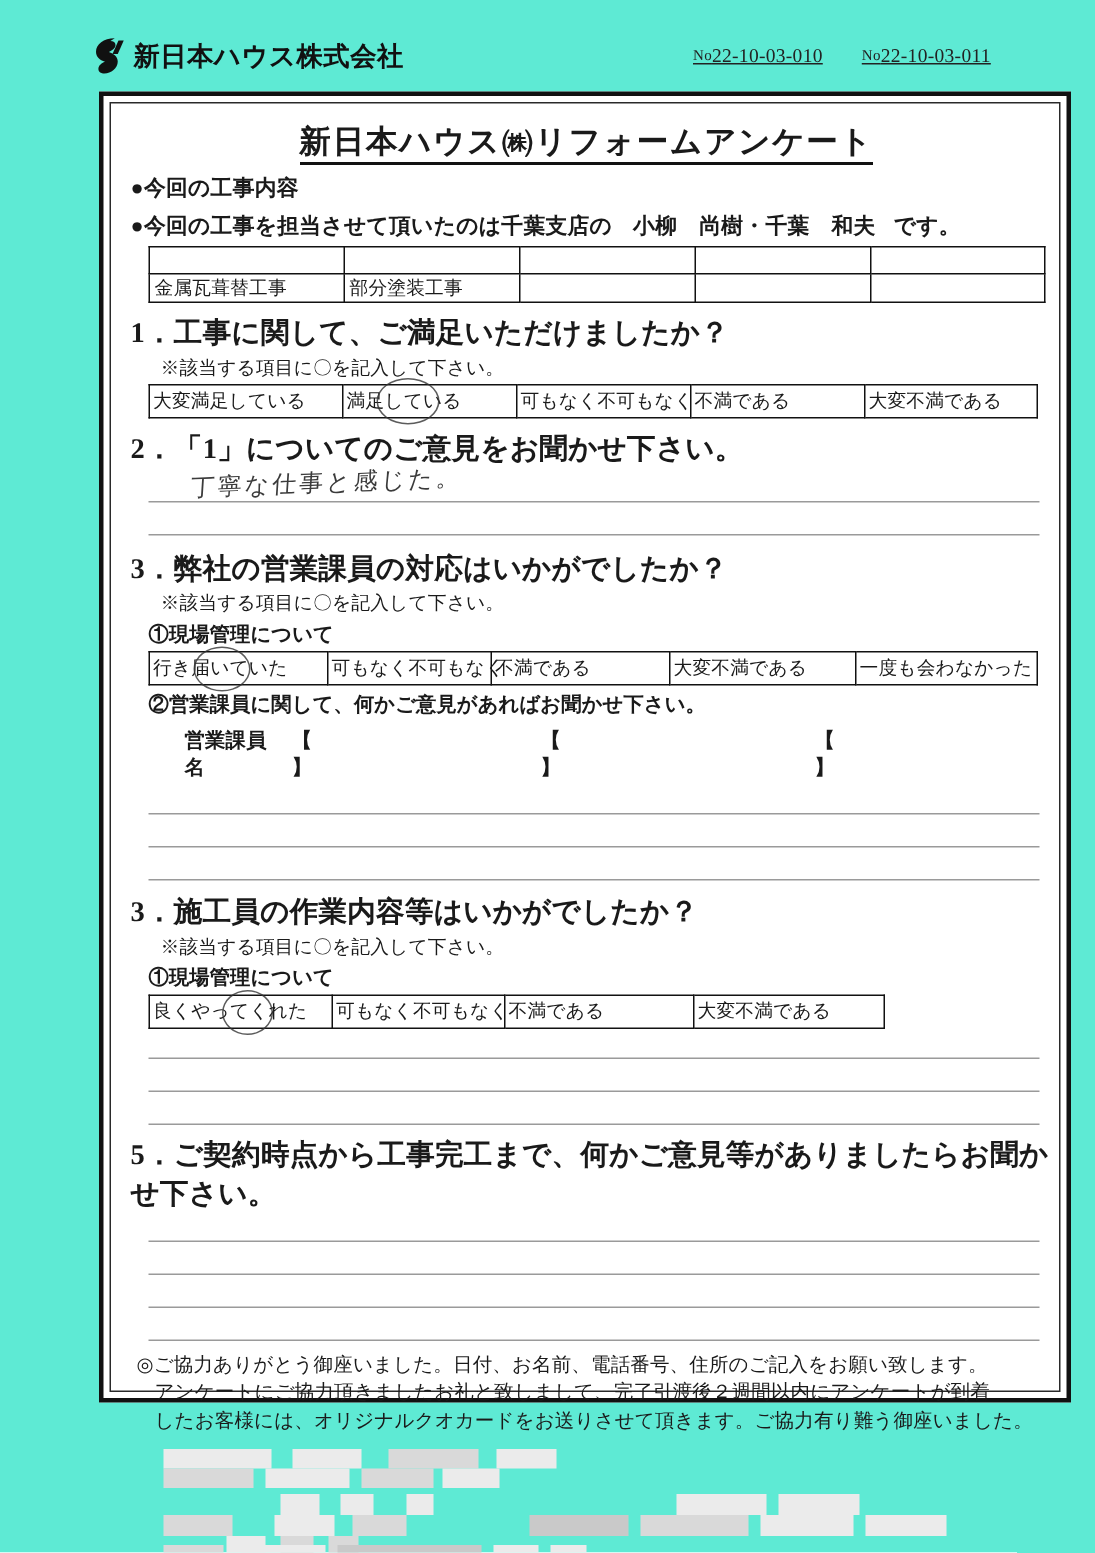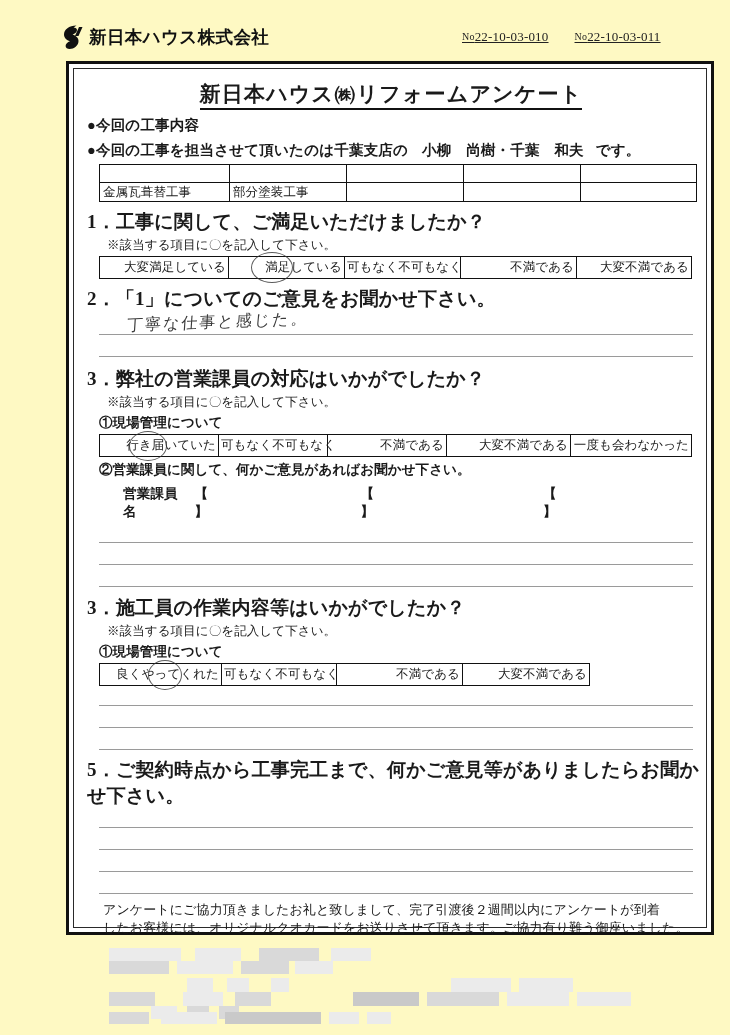--- a/index.html
+++ b/index.html
@@ -13,21 +13,21 @@
     font-family: "Liberation Serif", "DejaVu Serif", serif;
     color: #1a1a1a;
     position: relative;
     overflow: hidden;
   }
 
   
   .page {
     position: absolute;
     inset: 0;
-    background: #fef9c3;
+    background: #5eead4;
   }
 
   
   .masthead {
     position: absolute;
     top: 24px;
     left: 62px;
     right: 14px;
     height: 34px;
   }
@@ -127,21 +127,21 @@
   .opt-table {
     border-collapse: collapse;
     table-layout: fixed;
     margin-left: 18px;
     background: #fff;
   }
   .opt-table td {
     border: 1px solid #111;
     height: 21px;
     font-size: 12.5px;
-    text-align: right;
+    text-align: left;
     vertical-align: middle;
     white-space: nowrap;
     letter-spacing: 0.1px;
     position: relative;
     padding: 0 2px;
   }
   
   .work-table td {
     height: 17px;
     text-align: left;
@@ -405,20 +405,21 @@
         <div class="rule"></div>
         <div class="gap"></div>
         <div class="rule"></div>
         <div class="gap"></div>
         <div class="rule"></div>
         <div class="gap"></div>
         <div class="rule"></div>
       </div>
 
       <div class="closing">
+        <div class="ln">◎ご協力ありがとう御座いました。日付、お名前、電話番号、住所のご記入をお願い致します。</div>
         <div class="ln indent">アンケートにご協力頂きましたお礼と致しまして、完了引渡後２週間以内にアンケートが到着</div>
         <div class="ln indent">したお客様には、オリジナルクオカードをお送りさせて頂きます。ご協力有り難う御座いました。</div>
       </div>
 
       <div class="redacted">
         <span class="px l" style="left:14px;  top:2px;  width:72px;  height:13px;"></span>
         <span class="px l" style="left:100px; top:2px;  width:46px;  height:13px;"></span>
         <span class="px" style="left:164px; top:2px;  width:60px;  height:13px;"></span>
         <span class="px l" style="left:236px; top:2px;  width:40px;  height:13px;"></span>
 

